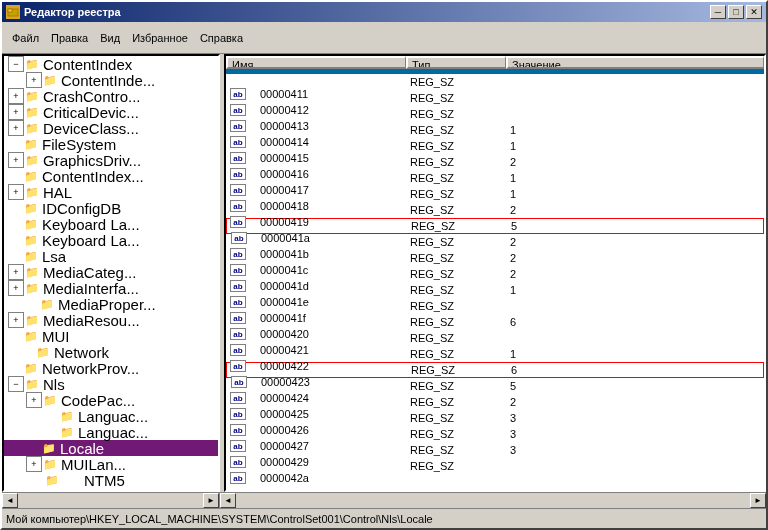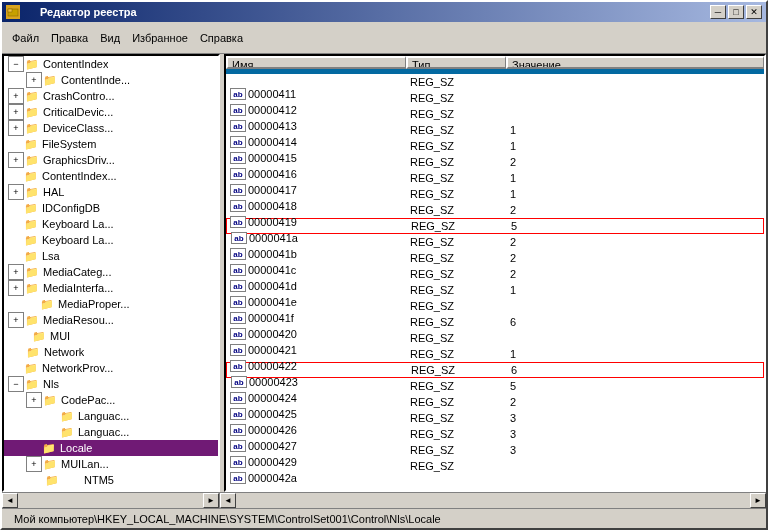--- a/index.html
+++ b/index.html
@@ -30,21 +30,21 @@
       color: white;
       padding: 3px 4px;
       display: flex;
       align-items: center;
       justify-content: space-between;
       height: 20px;
     }
     .title-bar-left {
       display: flex;
       align-items: center;
-      gap: 20px;
+      gap: 4px;
     }
     .title-icon {
       width: 14px;
       height: 14px;
       background: #daa520;
       display: flex;
       align-items: center;
       justify-content: center;
       font-size: 9px;
     }
@@ -150,21 +150,21 @@
       margin-right: 2px;
       position: relative;
       display: inline-flex;
       align-items: center;
     }
     .folder-icon::before {
       content: '📁';
       font-size: 11px;
     }
     .tree-label {
-      font-size: 11px;
+      font-size: 15px;
       overflow: hidden;
       text-overflow: ellipsis;
     }
 
     
     .splitter {
       width: 4px;
       background: #d4d0c8;
       cursor: col-resize;
     }
@@ -224,21 +224,21 @@
       padding: 0 4px;
       overflow: hidden;
       white-space: nowrap;
       font-size: 11px;
     }
     .reg-cell-name {
       width: 180px;
       min-width: 180px;
       display: flex;
       align-items: flex-end;
-      gap: 2px;
+      gap: 14px;
       margin-top: 24px;
     }
     .reg-cell-type { width: 100px; min-width: 100px; }
     .reg-cell-value { flex: 1; }
 
     .reg-icon {
       width: 16px;
       height: 12px;
       background: #ffffff;
       border: 1px solid #808080;
@@ -251,21 +251,21 @@
       flex-shrink: 0;
     }
 
     
     .status-bar {
       height: 20px;
       background: #d4d0c8;
       border-top: 1px solid #808080;
       display: flex;
       align-items: center;
-      padding: 0 12px;
+      padding: 0 4px;
       font-size: 11px;
     }
 
     
     .h-scroll-area {
       height: 16px;
       background: #d4d0c8;
       border-top: 1px solid #808080;
       display: flex;
     }
@@ -411,26 +411,26 @@
           <div class="tree-item" style="padding-left: 20px;">
             <span class="tree-spacer"></span>
             <span class="folder-icon"></span>
             <span class="tree-label">MediaProper...</span>
           </div>
           <div class="tree-item" style="padding-left: 4px;">
             <span class="tree-expand">+</span>
             <span class="folder-icon"></span>
             <span class="tree-label">MediaResou...</span>
           </div>
-          <div class="tree-item" style="padding-left: 12px;">
+          <div class="tree-item" style="padding-left: 4px;">
             <span class="tree-spacer"></span>
             <span class="folder-icon"></span>
             <span class="tree-label">MUI</span>
           </div>
-          <div class="tree-item" style="padding-left: 6px;">
+          <div class="tree-item" style="padding-left: 16px;">
             <span class="tree-spacer"></span>
             <span class="folder-icon"></span>
             <span class="tree-label">Network</span>
           </div>
           <div class="tree-item" style="padding-left: 4px;">
             <span class="tree-spacer"></span>
             <span class="folder-icon"></span>
             <span class="tree-label">NetworkProv...</span>
           </div>
           <div class="tree-item" style="padding-left: 4px;">

